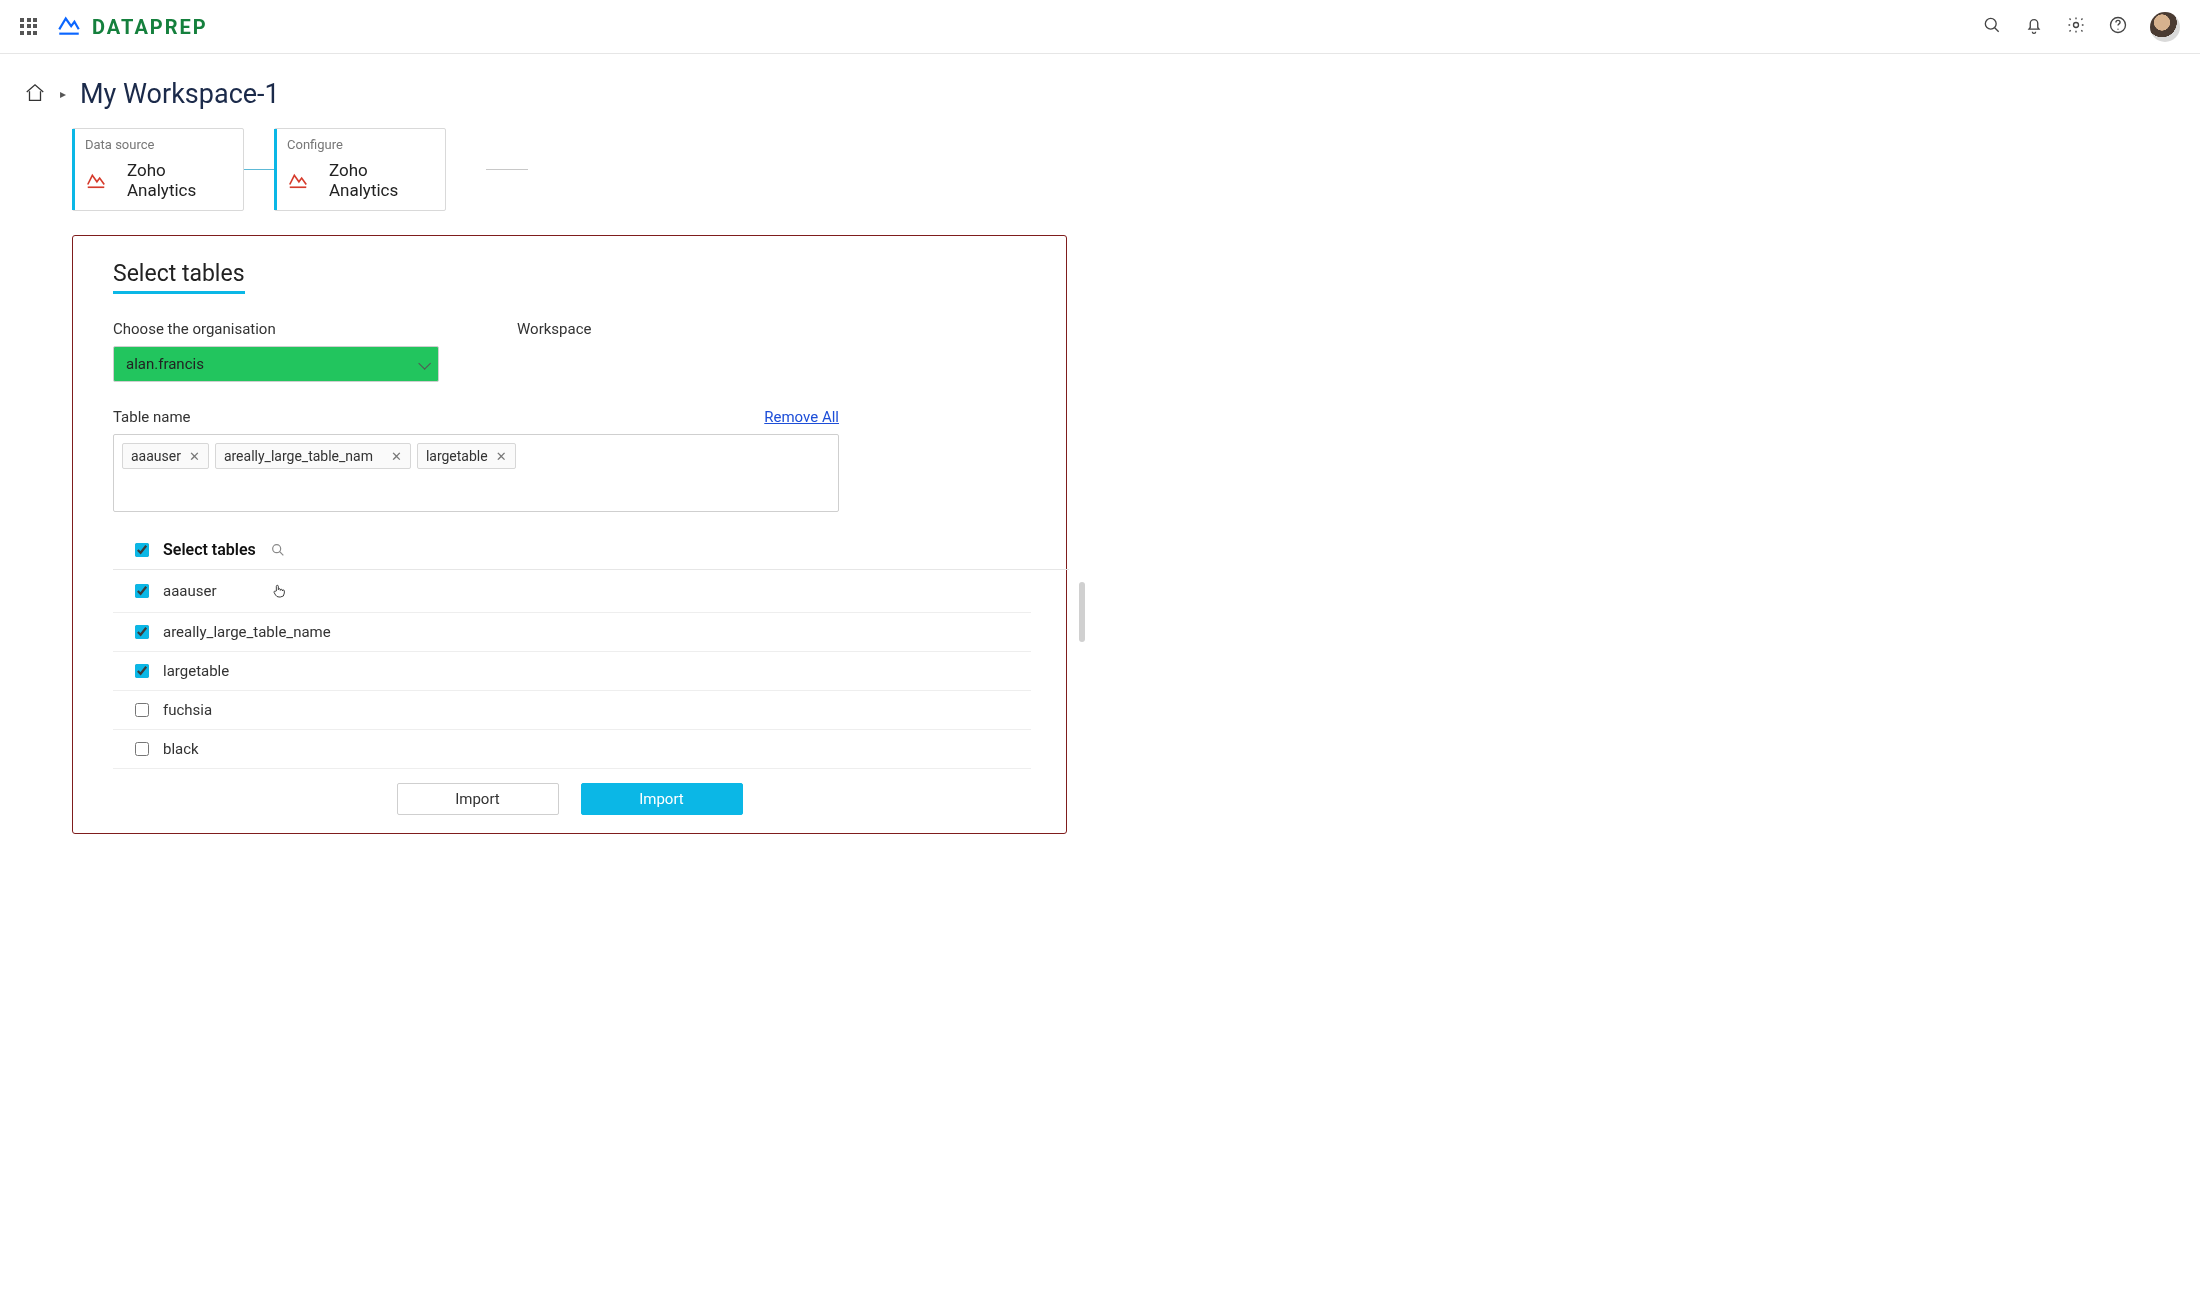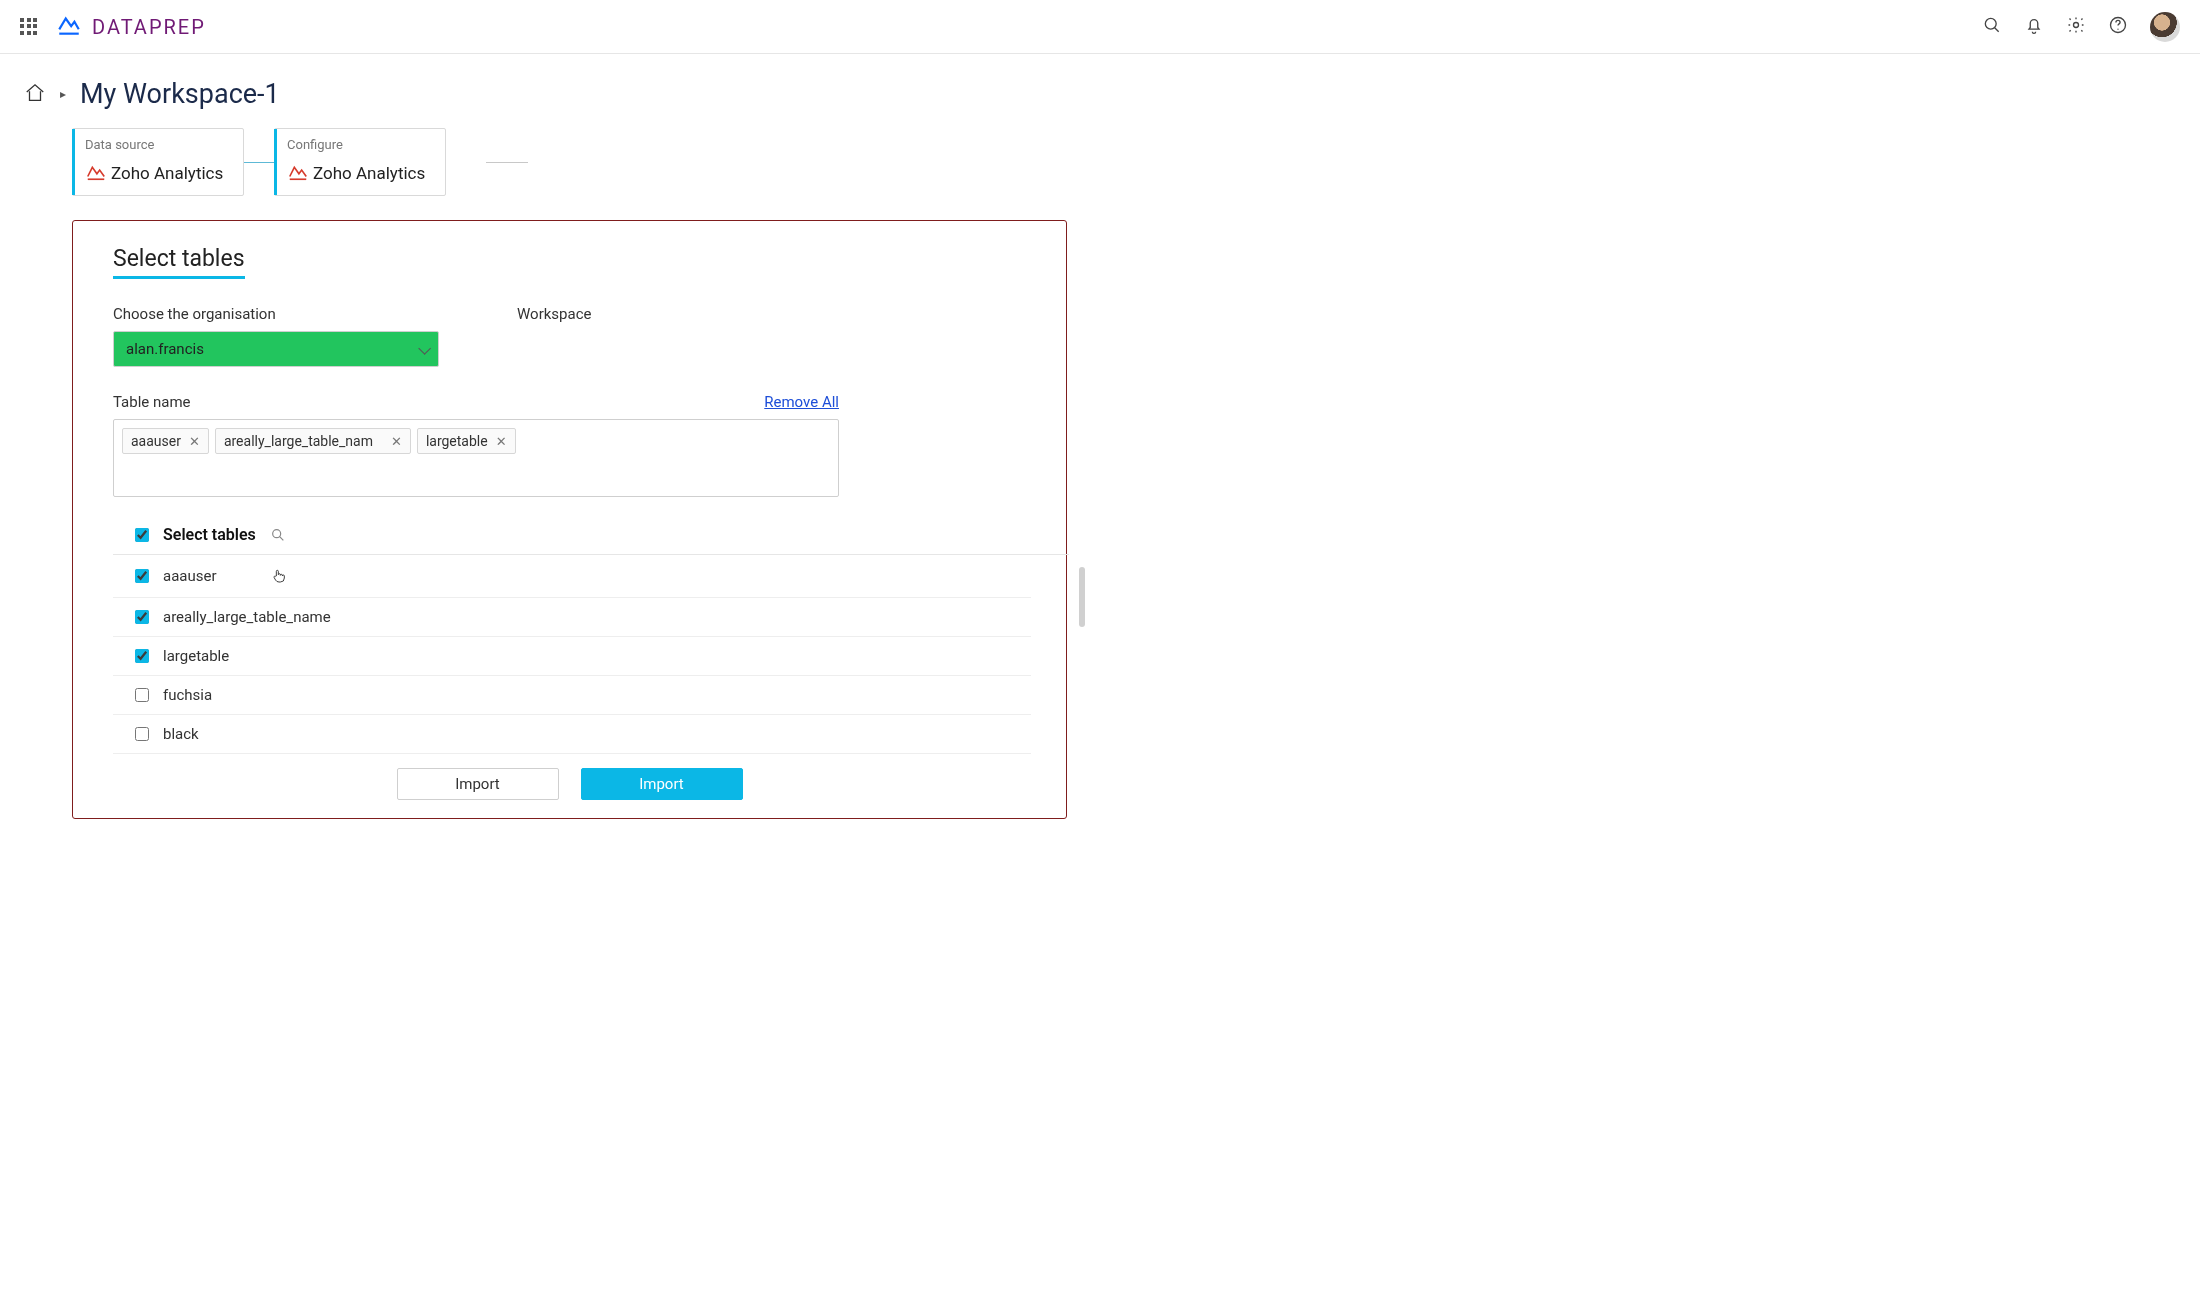--- a/index.html
+++ b/index.html
@@ -5,38 +5,38 @@
   * { box-sizing: border-box; margin: 0; padding: 0; font-family: -apple-system, BlinkMacSystemFont, "Segoe UI", Roboto, sans-serif; }
   body { background: #fff; color: #222; font-size: 14px; }
 
   
   .topbar { height: 54px; border-bottom: 1px solid #e6e6e6; display: flex; align-items: center; justify-content: space-between; padding: 0 20px; }
   .topbar-left { display: flex; align-items: center; gap: 18px; }
   .apps-grid { width: 18px; height: 18px; display: grid; grid-template-columns: repeat(3,1fr); grid-template-rows: repeat(3,1fr); gap: 2px; cursor: pointer; }
   .apps-grid span { background: #555; width: 4px; height: 4px; }
   .logo { display: flex; align-items: center; gap: 10px; cursor: pointer; }
   .logo-mark svg { width: 26px; height: 26px; }
-  .logo-text { font-size: 20px; font-weight: 400; letter-spacing: 2px; color: #701a75; }
+  .logo-text { font-size: 20px; font-weight: 700; letter-spacing: 2px; color: #15803d; }
   .topbar-right { display: flex; align-items: center; gap: 22px; }
   .topbar-right .icon-btn { cursor: pointer; color: #444; }
   .topbar-right svg { width: 20px; height: 20px; stroke: #444; }
   .avatar { width: 30px; height: 30px; border-radius: 50%; background: radial-gradient(circle at 40% 35%, #d7b28e 0 30%, #4a3b32 31% 55%, #d9d9d9 56% 100%); cursor: pointer; }
 
   
   .crumbs { display: flex; align-items: center; gap: 14px; padding: 24px 24px 0 24px; }
   .crumbs svg.home { width: 22px; height: 22px; stroke: #333; fill: none; stroke-width: 1.4; }
   .crumbs .sep { font-size: 12px; color: #555; }
   .crumbs-title { font-size: 27px; color: #1b2a4a; font-weight: 400; }
 
   
   .steps { display: flex; align-items: center; gap: 0; padding: 18px 0 24px 72px; }
   .step-card { width: 172px; border: 1px solid #d9d9d9; border-radius: 2px; padding: 8px 12px 10px 12px; background:#fff; cursor: pointer; position: relative; }
   .step-card.active::before { content: ""; position: absolute; left:-1px; top:0; bottom:0; width:3px; background:#0bb7e6; }
   .step-label { font-size: 13px; color: #777; margin-bottom: 8px; }
-  .step-body { display: flex; align-items: center; gap: 4px; }
+  .step-body { display: flex; align-items: center; gap: 20px; }
   .step-body svg { width: 22px; height: 22px; }
   .step-name { font-size: 17px; color: #222; }
   .step-connector { width: 30px; height: 1px; border-top: 1px solid #5db9d6; align-self: center; }
   .step-connector.faint { border-top: 1px solid #c8c8c8; width: 42px; margin-left: 40px; }
 
   
   .panel { width: 995px; margin-left: 72px; border: 1px solid #7f1d1d; border-radius: 3px; padding: 24px 40px 18px 40px; }
   .panel-title { font-size: 23px; color: #222; display:inline-block; padding-bottom:4px; border-bottom: 3px solid #0bb7e6; margin-bottom: 26px; }
 
   .form-row { display: flex; gap: 38px; margin-bottom: 26px; }

